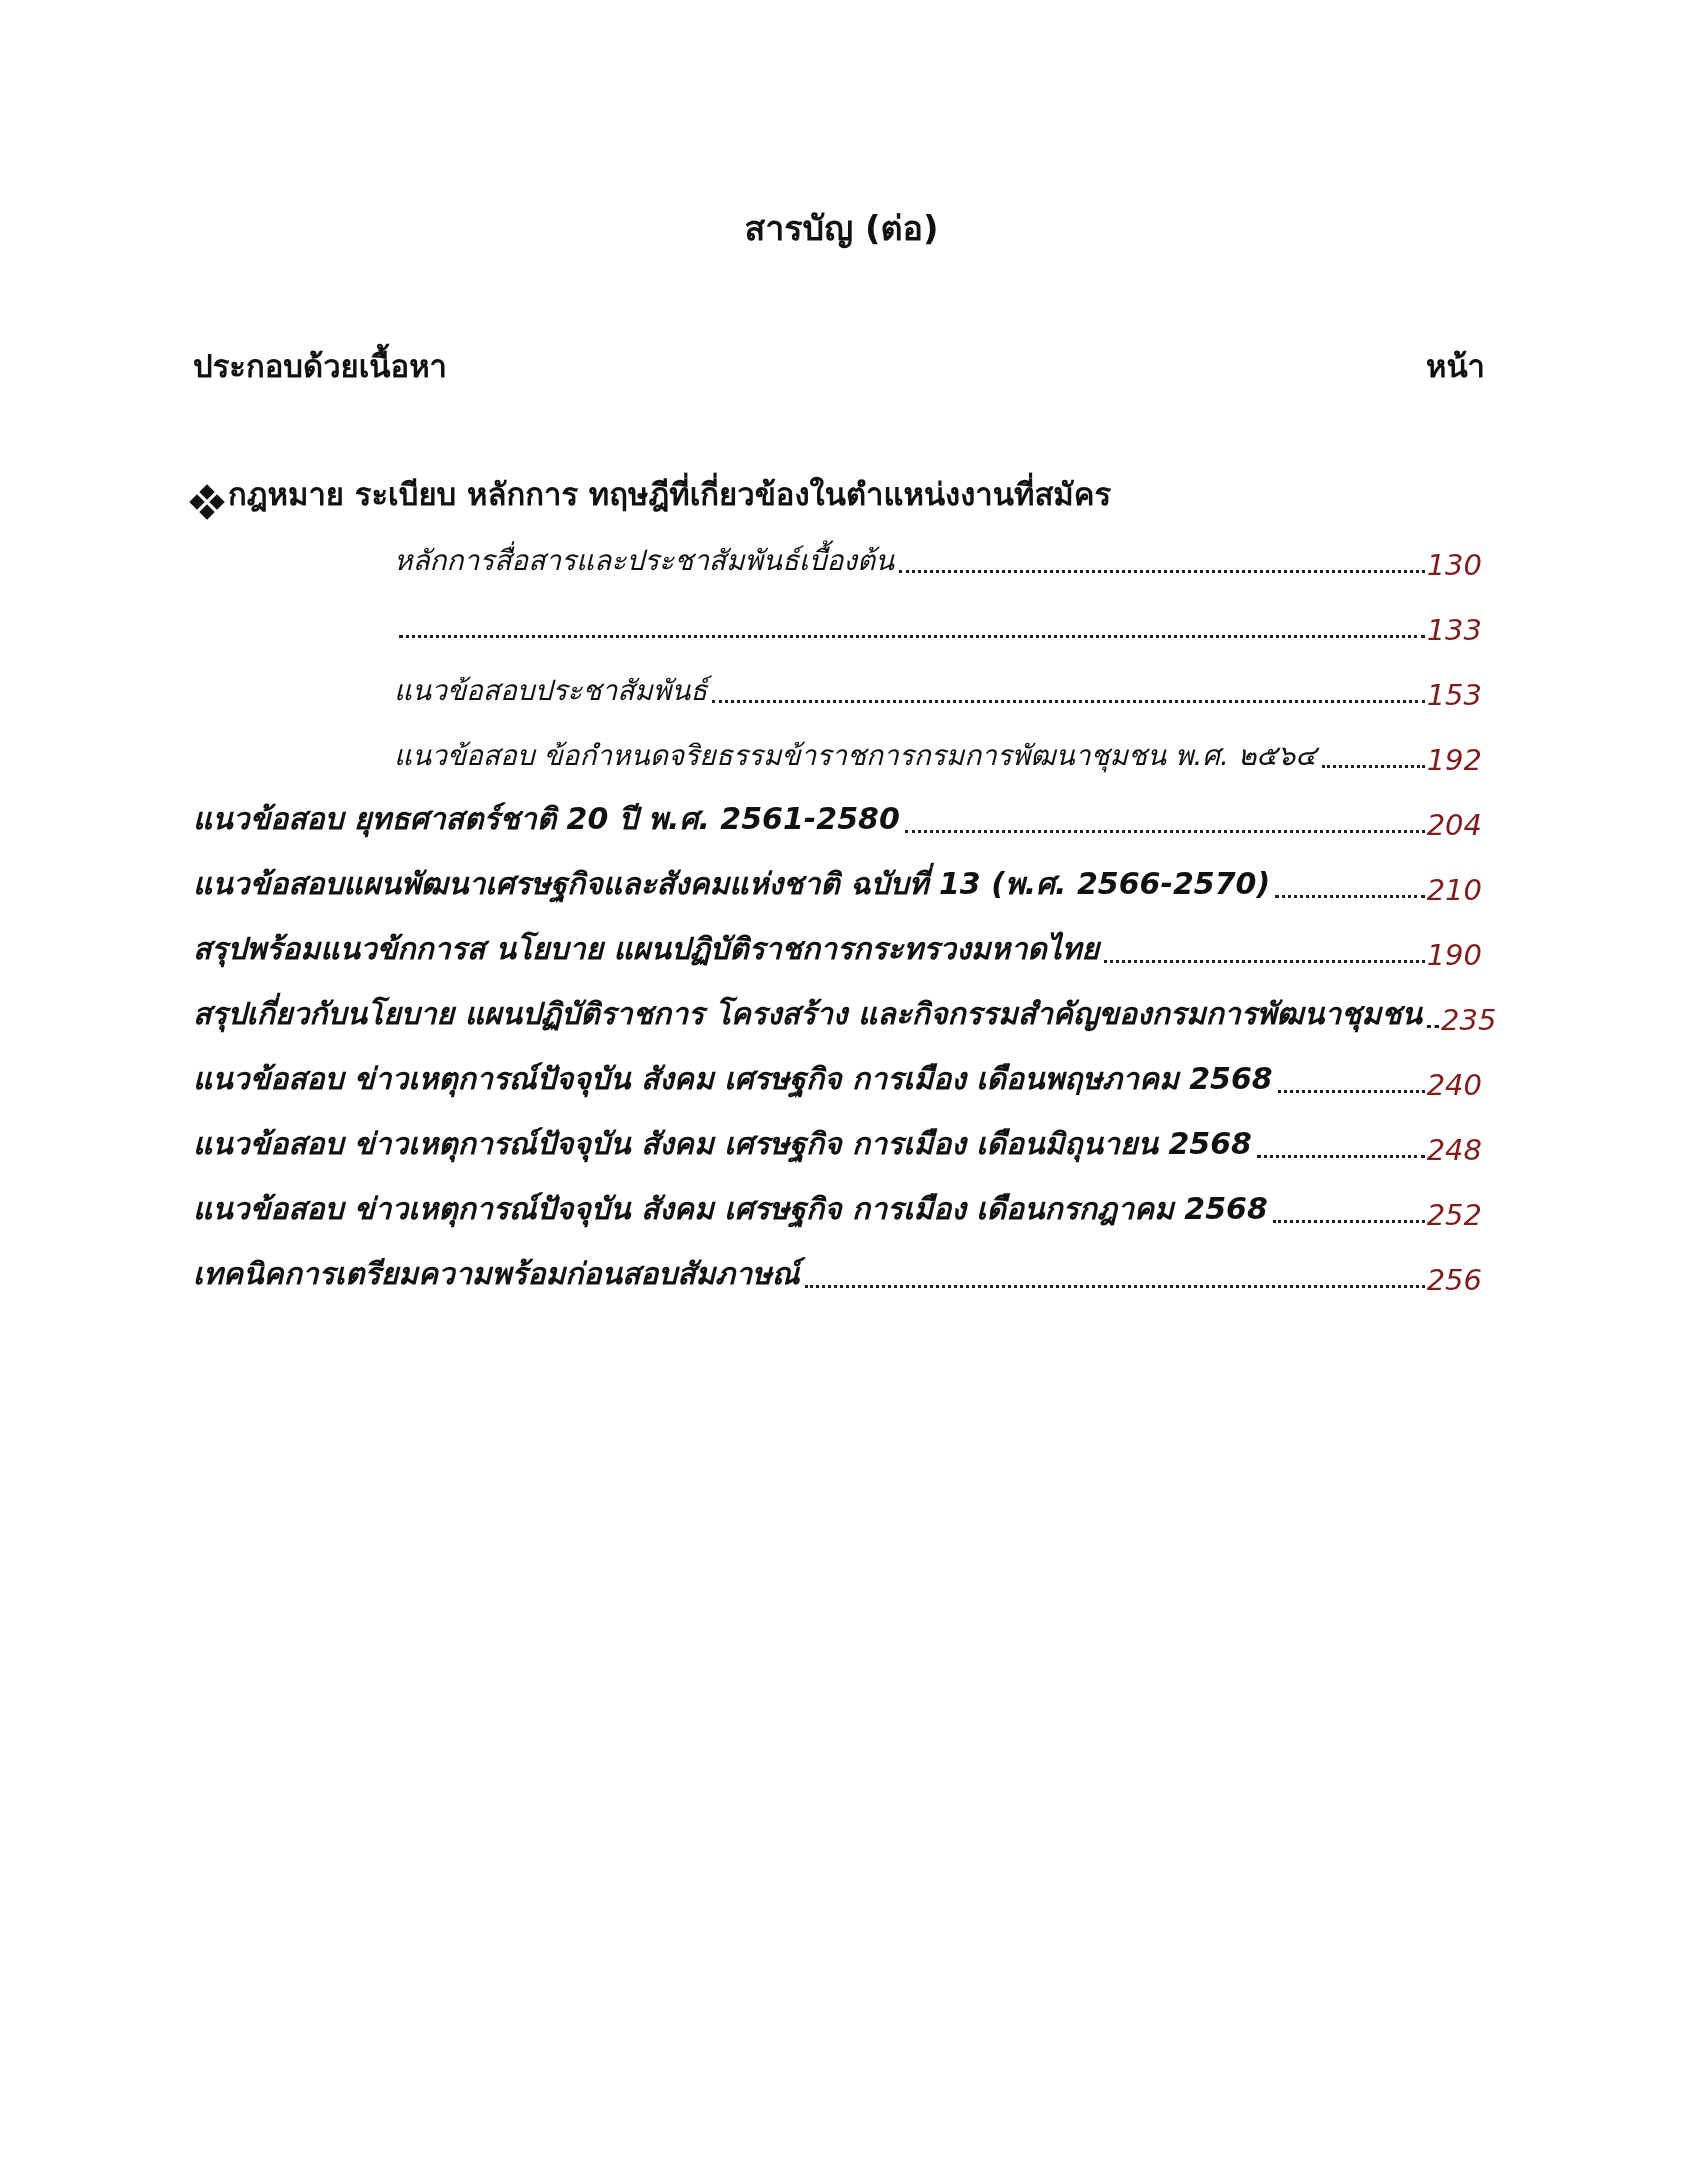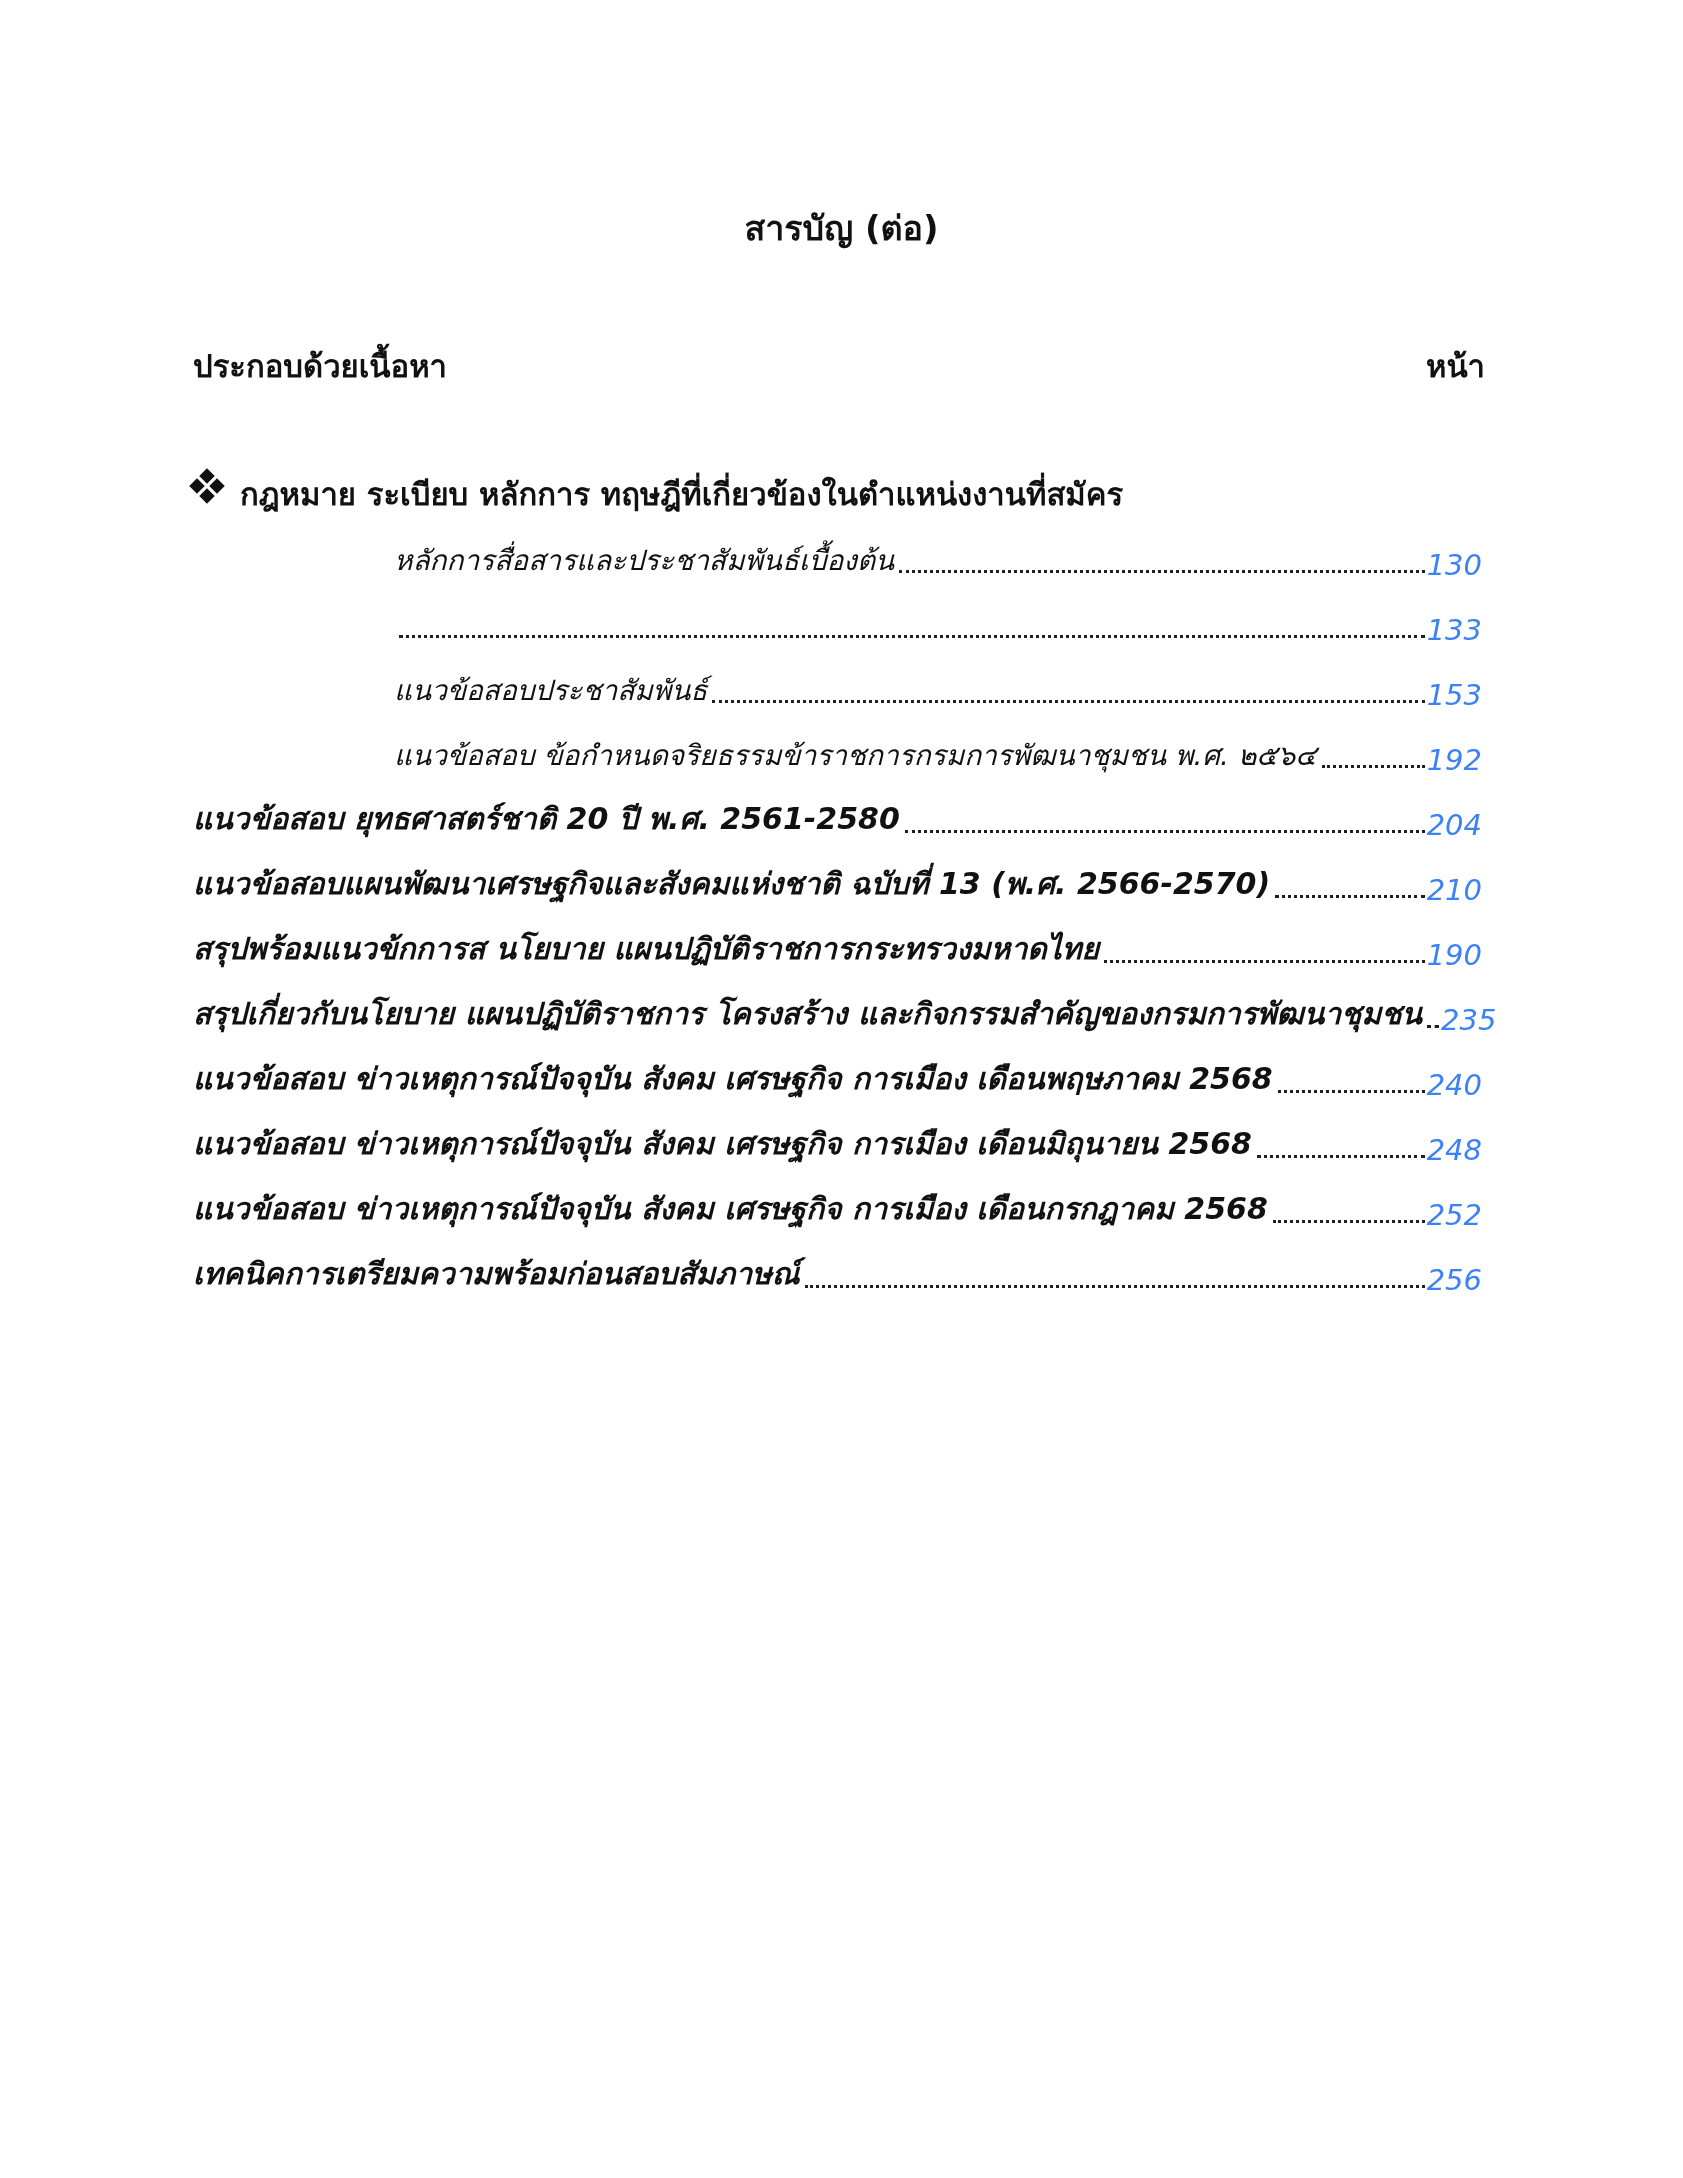--- a/index.html
+++ b/index.html
@@ -38,24 +38,24 @@
     align-items: baseline;
     font-size: 31px;
     font-weight: 700;
   }
   .section-heading {
     position: absolute;
     top: 469px;
     left: 190px;
     right: 198px;
     display: flex;
-    align-items: flex-start;
+    align-items: flex-end;
     font-size: 31px;
     font-weight: 700;
-    gap: 16px;
+    gap: 4px;
   }
   
   .diamond-bullet {
     position: relative;
     width: 34px;
     height: 34px;
     flex: 0 0 34px;
   }
   .diamond-bullet i {
     position: absolute;
@@ -95,21 +95,21 @@
   .toc-leader {
     flex: 1 1 auto;
     min-width: 12px;
     border-bottom: 3px dotted #1f1f1f;
     margin: 0 2px 9px 5px;
   }
   .toc-page {
     flex: 0 0 auto;
     font-weight: 400;
     font-size: 29px;
-    color: #3b82f6;
+    color: #7f1d1d;
   }
 </style>
 </head>
 <body>
 
 <div class="page">
 
   <h1 class="title">สารบัญ (ต่อ)</h1>
 
   <div class="header-row">

